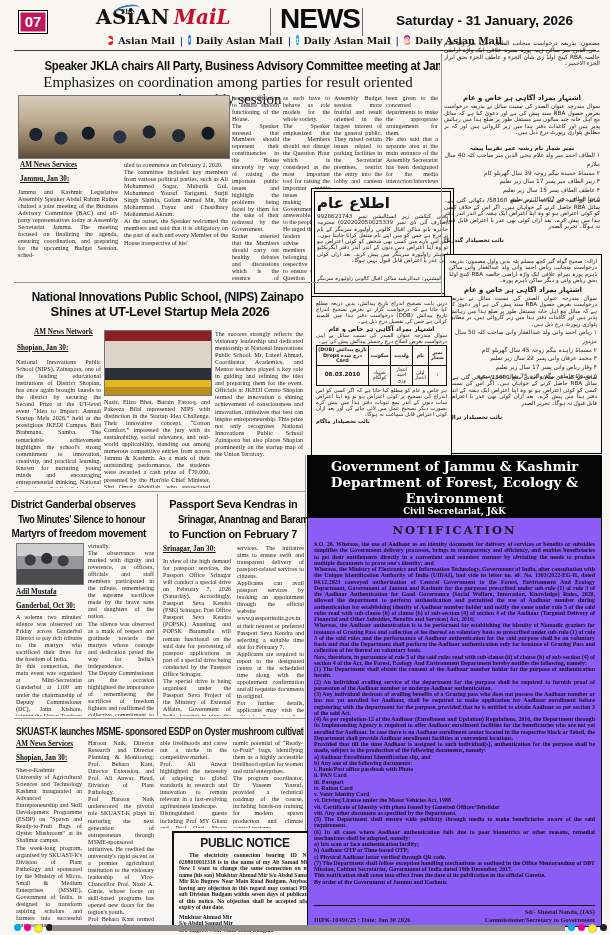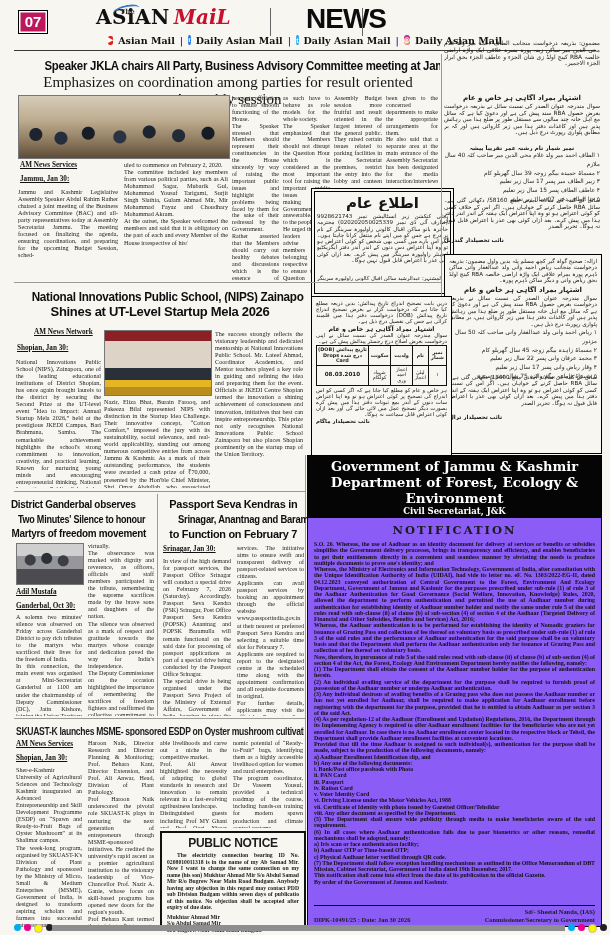--- a/index.html
+++ b/index.html
@@ -10,21 +10,21 @@
   .pagenum{left:18px;top:10px;width:28px;height:22px;background:#be185d;color:#fff;
            font:700 15px "Liberation Sans",sans-serif;text-align:center;line-height:22px;
            border:1px solid #000;box-shadow:inset 0 0 0 1.5px #fff;}
   .masthead{left:96px;top:5px;width:175px;height:28px;white-space:nowrap;}
   .mh-the{font:700 7px "DejaVu Serif",serif;position:absolute;top:2px;left:24px;color:#333;}
   .mh-asian{font:700 20px "DejaVu Serif",serif;color:#111;letter-spacing:.5px;}
   .mh-mail{font:italic 700 20px "DejaVu Serif",serif;color:#c8102e;}
   .swoosh{position:absolute;left:18px;top:0px;width:26px;height:9px;border-top:2px solid #3b7bbf;
           border-radius:50%;transform:rotate(-12deg);}
   .hsep{top:8px;width:0;height:28px;border-left:1.5px solid #666;}
-  .news{left:280px;top:3px;font:900 28px "Liberation Sans",sans-serif;letter-spacing:-1px;color:#0c0c0c;margin-left:26px;}
+  .news{left:280px;top:3px;font:900 28px "Liberation Sans",sans-serif;letter-spacing:-1px;color:#0c0c0c;}
   .hdate{left:372px;top:13px;width:225px;text-align:center;font:700 13.5px "Liberation Sans",sans-serif;color:#0c0c0c;}
   .social{left:110px;top:33px;width:390px;height:14px;display:flex;align-items:center;justify-content:center;
           gap:5px;font:700 9.5px "DejaVu Serif",serif;color:#111;white-space:nowrap;}
   .sbar{color:#27409a;font-weight:700;}
   .ic{display:inline-flex;align-items:center;justify-content:center;color:#fff;
       font:700 7px "Liberation Sans",sans-serif;}
   .ic-yt{width:12px;height:9px;background:#e62117;border-radius:2px;}
   .ic-fb{width:10px;height:10px;background:#1877f2;border-radius:50%;font-family:"Liberation Serif",serif;}
   .ic-tw{width:10px;height:10px;background:#1da1f2;border-radius:50%;}
   .ic-ig{width:10px;height:10px;border-radius:3px;
@@ -59,21 +59,21 @@
      linear-gradient(180deg,#d6ccb8 0%,#bcab8f 40%,#8a765b 75%,#5c4c39 100%);}
   .ph-stage{background:
      linear-gradient(180deg,#8c1f24 0 16%,#ddd3c6 16% 58%,#2a303a 58% 76%,#e3b622 76% 88%,#b98e1c 88% 100%);}
   .ph-hall{background:
      radial-gradient(circle at 20% 40%,#3a3f46 5px,transparent 6px),
      radial-gradient(circle at 45% 36%,#2c3138 5px,transparent 6px),
      radial-gradient(circle at 70% 42%,#3a3f46 5px,transparent 6px),
      linear-gradient(180deg,#cfcfcf 0 30%,#97979b 30% 62%,#4c4c50 62% 100%);}
   
   .itbox{border:1px solid #000;outline:1px solid #000;outline-offset:-4px;background:#f7f6f1;padding:6px 5px 3px;}
-  .ittitle{font-weight:700;font-size:15px;line-height:16px;text-align:center;}
+  .ittitle{font-weight:700;font-size:15px;line-height:16px;text-align:left;}
   .box{border:1px solid #000;background:#f7f6f1;padding:3px 4px;}
   .adrow{white-space:pre-line;direction:rtl;font-family:"DejaVu Sans",sans-serif;font-size:5.9px;line-height:8.8px;text-align:right;}
   
   .dobtab{width:100%;border-collapse:collapse;direction:rtl;font-family:"DejaVu Sans",sans-serif;}
   .dobtab td,.dobtab th{border:.5px solid #111;font-size:4.9px;line-height:5.6px;padding:1px;text-align:center;font-weight:400;}
   .dobtab th{font-weight:700;}
   
   .pnbox{border:2px solid #111;background:#f7f6f1;padding:3px 5px;}
   .pntitle{font:700 12px "Liberation Sans",sans-serif;text-align:center;letter-spacing:-.3px;}
   .pnbody{font:600 5.7px/6.5px "Liberation Serif",serif;text-align:justify;margin-top:2px;text-indent:10px;}
@@ -105,20 +105,21 @@
   <div class="abs pagenum">07</div>
   <div class="abs masthead">
     <span class="swoosh"></span>
     <span class="mh-the">The</span>
     <span class="mh-asian">ASiAN</span>
     <span class="mh-mail">MaiL</span>
   </div>
   <div class="abs hsep" style="left:270px;"></div>
   <div class="abs news">NEWS</div>
   <div class="abs hsep" style="left:362px;"></div>
+  <div class="abs hdate">Saturday - 31  January, 2026</div>
 
   <div class="abs social">
     <span class="ic ic-yt">▶</span>
     <span>Asian Mail</span>
     <span class="sbar">|</span>
     <span class="ic ic-fb">f</span>
     <span>Daily Asian Mail</span>
     <span class="sbar">|</span>
     <span class="ic ic-tw">t</span>
     <span>Daily Asian Mail</span>
@@ -272,21 +273,21 @@
 The inaugural ceremony was presided over by Prof</div>
   <div class="abs bt pre" style="left:88px;top:740px;width:66px;height:187px;font-size:6.1px;">Haroon Naik, Director Research and Director Planning &amp; Monitoring; Prof. Behara Kant, Director Extension, and Prof. Ali Anwar, Head, Division of Plant Pathology.
 Prof Haroon Naik underscored the pivotal role SKUAST-K plays in nurturing the next generation of entrepreneurs through MSME-sponsored initiatives. He credited the university's rapid ascent as a premier agricultural institution to the visionary leadership of Vice-Chancellor Prof. Nazir A. Ganie, whose focus on skill-based programs has opened new doors for the region's youth.
 Prof Behara Kant termed the training a “gateway to success,” urging participants to leverage these skills to create sustain-</div>
   <div class="abs bt pre" style="left:160px;top:740px;width:67px;height:88px;font-size:6.1px;">able livelihoods and carve out a niche in the competitive market.
 Prof. Ali Anwar highlighted the necessity of adapting to global standards in research and innovation to remain relevant in a fast-evolving agribusiness landscape.
 Distinguished guests including Prof MY Ghani and Prof Qazi Nissar elaborated on the specific eco-</div>
   <div class="abs bt pre" style="left:233px;top:740px;width:70px;height:88px;font-size:6.1px;">nomic potential of “Ready-to-Fruit” bags, identifying them as a highly accessible livelihood option for women and rural enterprises.
 The program coordinator, Dr Vaseem Yousuf, provided a technical roadmap of the course, including hands-on training for modern spawn production and climate control systems.</div>
 
-  <div class="abs pnbox" style="left:160px;top:831px;width:132px;height:90px;">
+  <div class="abs pnbox" style="left:172px;top:831px;width:132px;height:90px;">
     <div class="pntitle">PUBLIC NOTICE</div>
     <div class="pnbody">The electricity connection bearing ID No. 0208010011318 is in the name of my Ab Samad Mir. Now I want to change the same connection on my name (his son) Mukhtar Ahmad Mir S/o Abdul Samad Mir R/o Bugrew Near Main Road Budgam. Anybody having any objection in this regard may contact PDD sub Division Budgam within seven days of publicatio of this notice. No objection shall be accepted after expiry of due date.</div>
     <div class="pnsig">Mukhtar Ahmad Mir
 S/o Abdul Samad Mir
 R/o Bugrew Near Main Road Budgam</div>
   </div>
 
   <div class="abs notif">
     <div class="ntfhead">
       <div class="ntfg1">Government of Jammu &amp; Kashmir</div>

